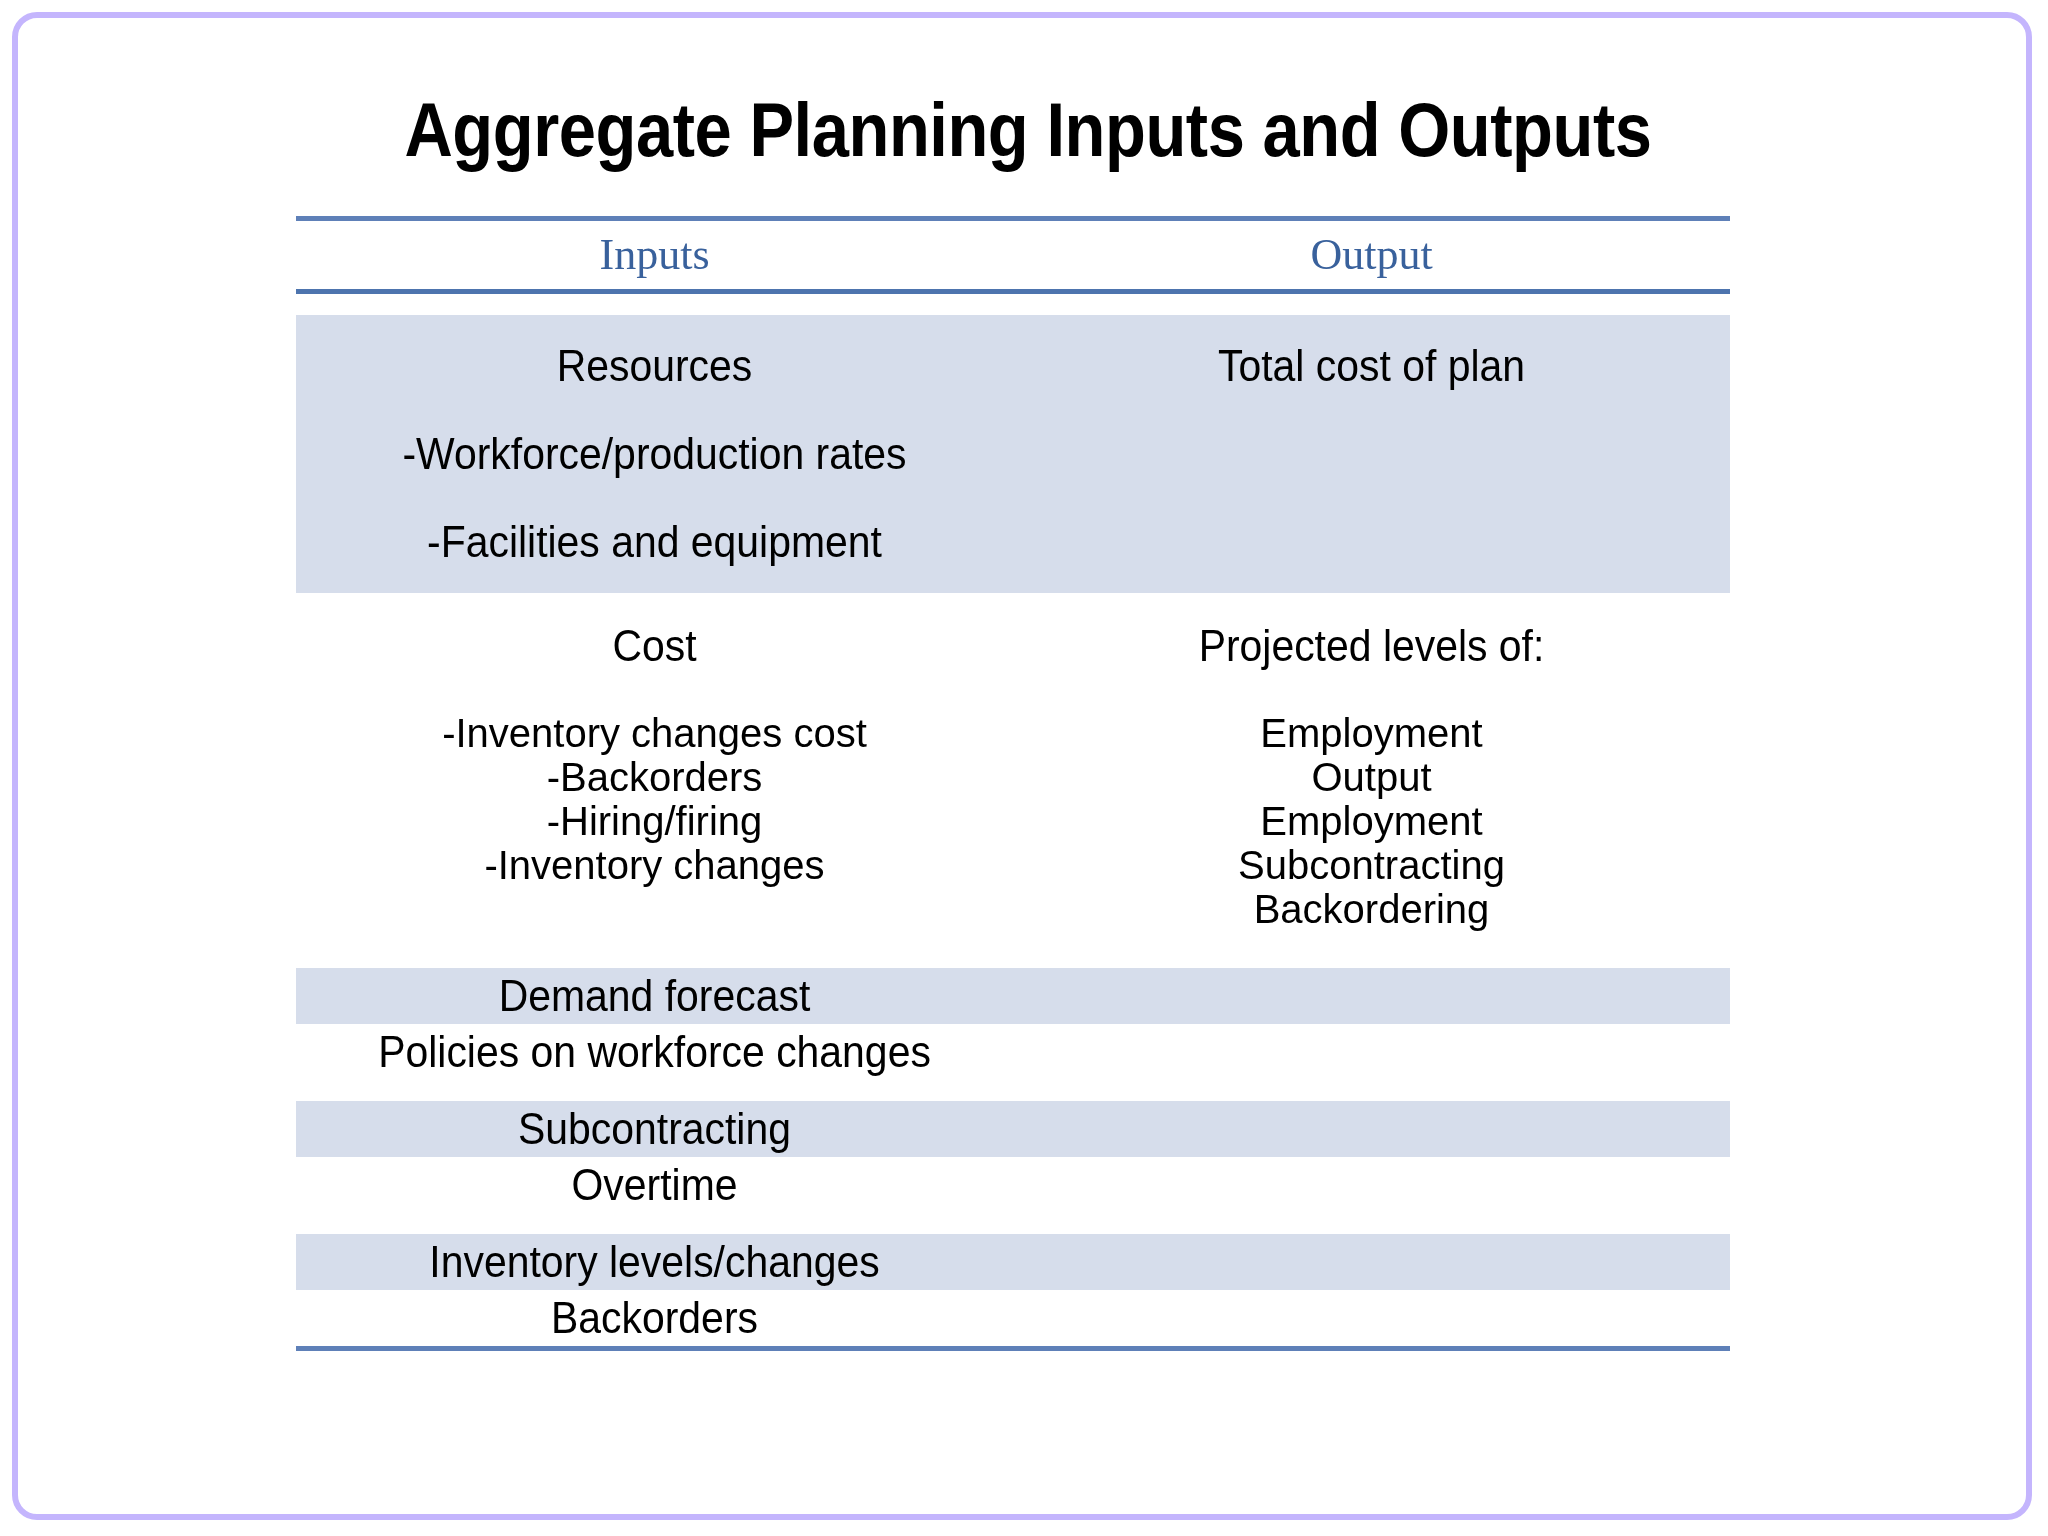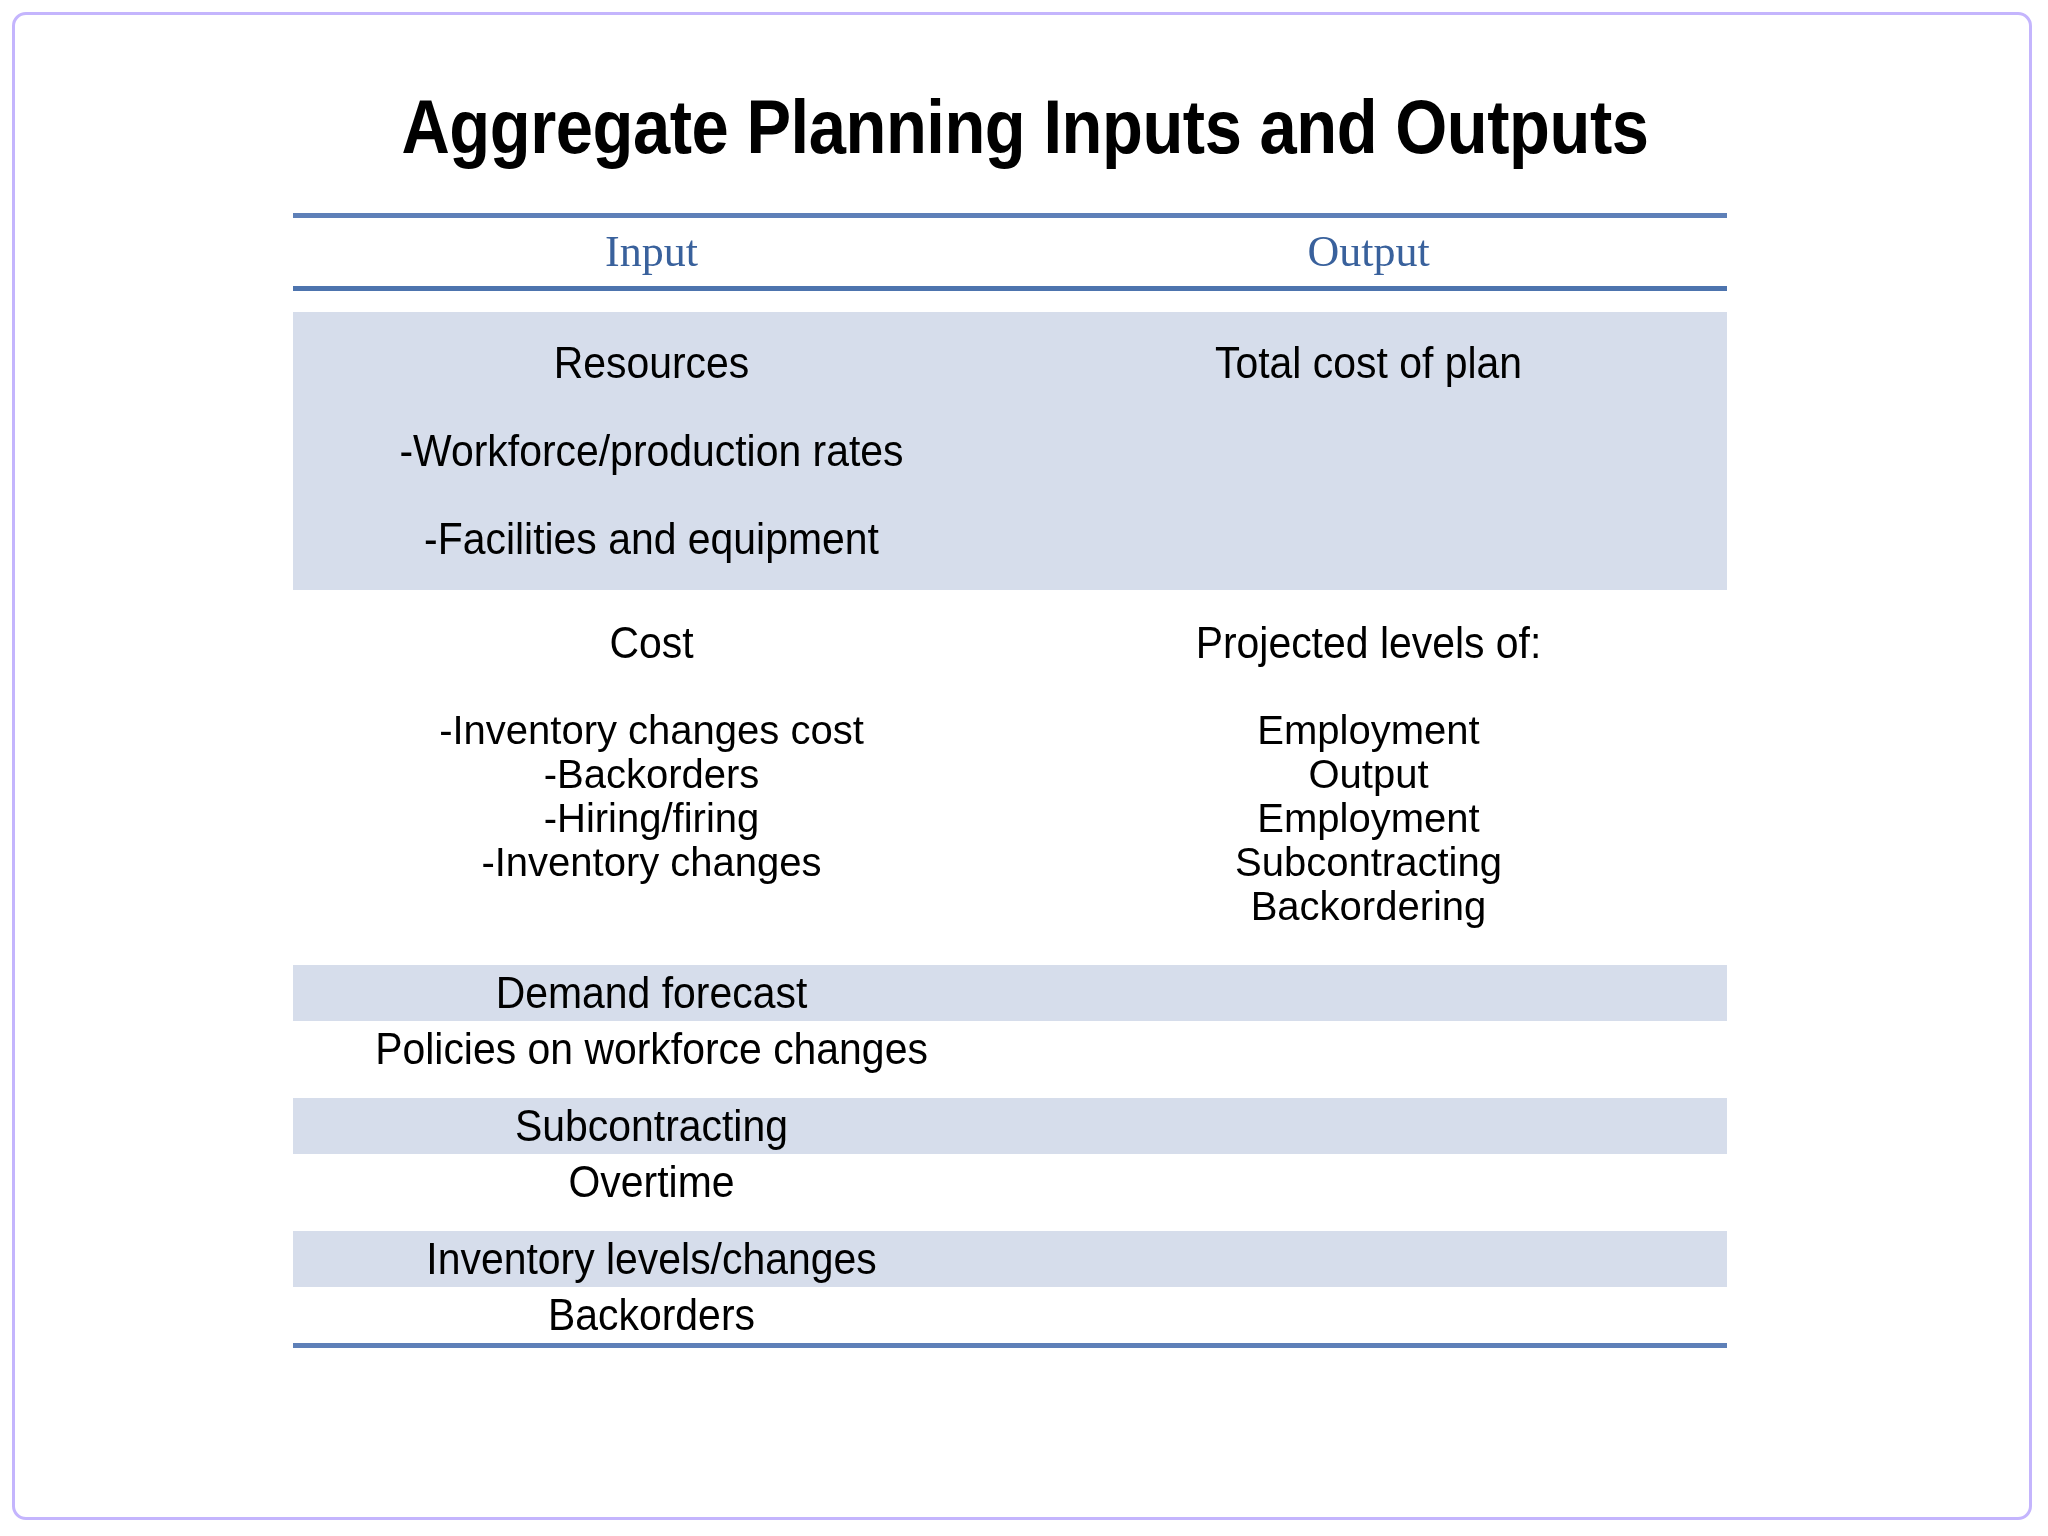--- a/index.html
+++ b/index.html
@@ -14,22 +14,22 @@
     overflow: hidden;
   }
 
   
   .slide-frame {
     position: absolute;
     left: 12px;
     top: 12px;
     width: 2020px;
     height: 1508px;
-    border: 3px solid #c4b5fd;
-    border-radius: 14px;
+    border: 6px solid #c4b5fd;
+    border-radius: 25px;
     box-sizing: border-box;
     background: #ffffff;
   }
 
   
   .slide-title {
     position: absolute;
     left: 0;
     top: 68px;
     width: 2020px;
@@ -148,21 +148,21 @@
 
 <div class="slide-frame">
 
   <div class="slide-title">Aggregate Planning Inputs and Outputs</div>
 
   <div class="io-table">
 
     <div class="rule-top"></div>
 
     <div class="head-row">
-      <div class="head-cell">Input</div>
+      <div class="head-cell">Inputs</div>
       <div class="head-cell">Output</div>
     </div>
 
     <div class="rule-head"></div>
 
     <div class="band shaded block-resources">
       <div class="two-col">
         <div class="col">
           <div class="cell-text line">Resources</div>
           <div class="cell-text line">-Workforce/production rates</div>

